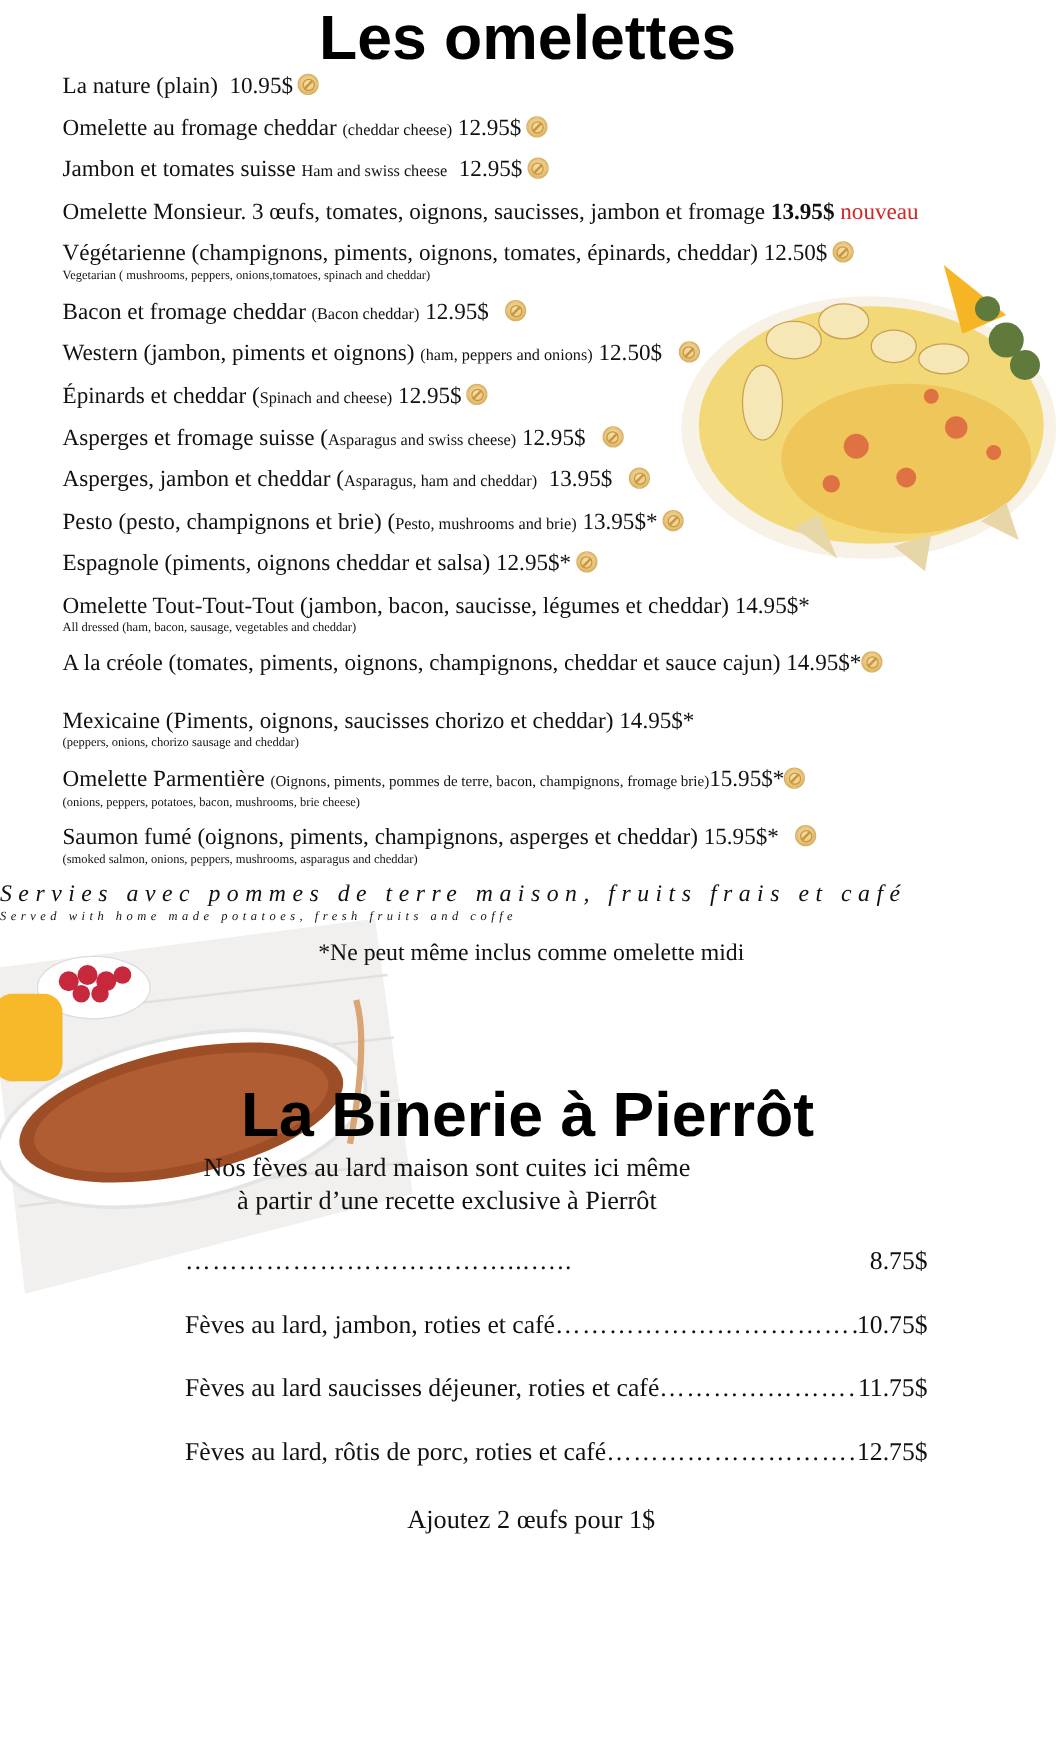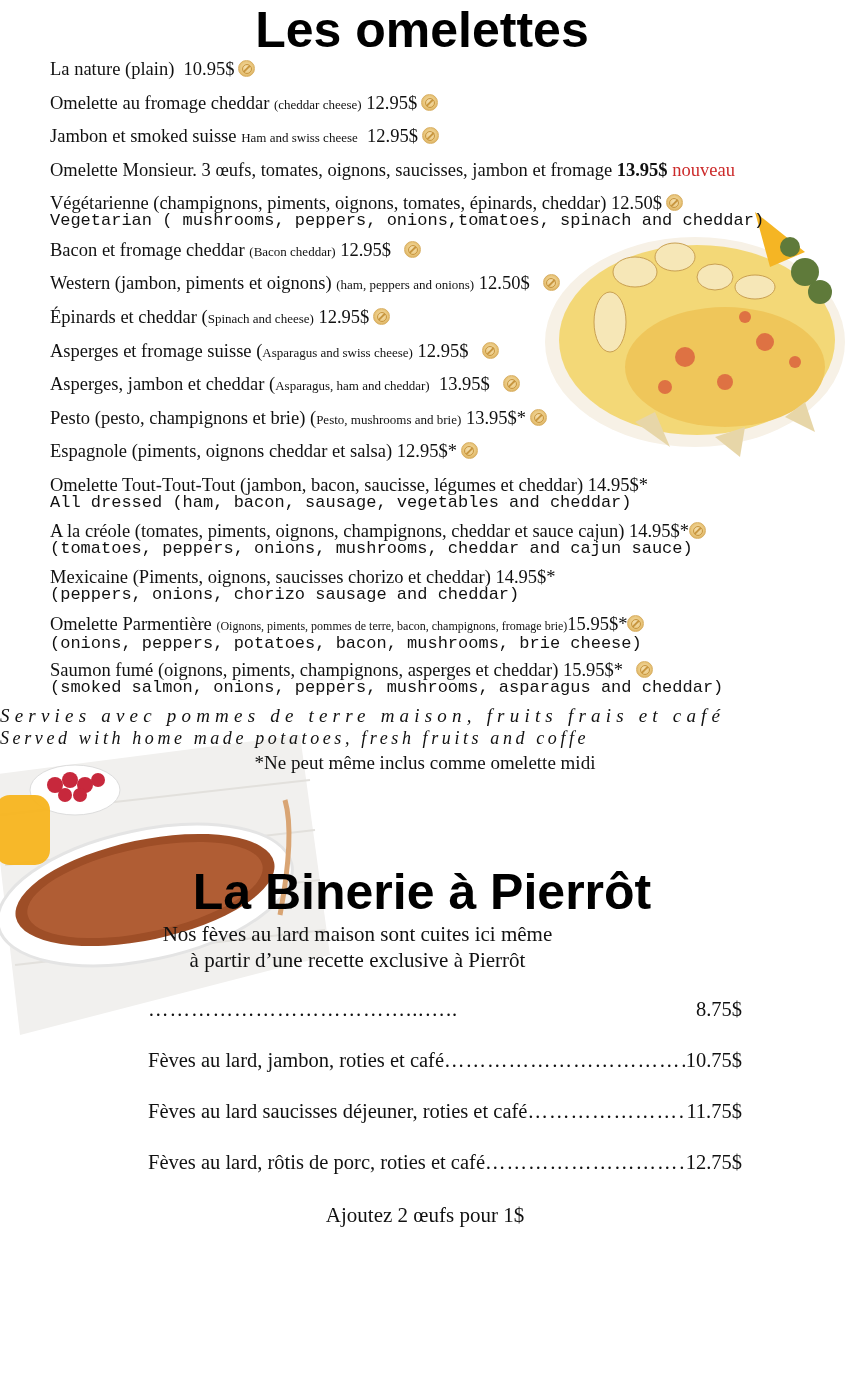--- a/index.html
+++ b/index.html
@@ -3,30 +3,30 @@
 <meta charset="utf-8">
 <style>
   html, body { margin:0; padding:0; background:#ffffff; }
   body { width:850px; height:1400px; position:relative; overflow:hidden; font-family:"Liberation Serif", serif; color:#111; }
   .title { position:absolute; left:0; width:844px; text-align:center; font-family:"Liberation Sans", sans-serif; font-weight:bold; color:#000; }
   #t1 { top:2px; font-size:50px; line-height:56px; }
   #t2 { top:864px; font-size:50px; line-height:56px; z-index:3; }
   .item { position:absolute; left:50px; white-space:nowrap; z-index:3; }
   .main { font-size:18.5px; line-height:21px; }
   .sm { font-size:13px; }
-  .sub { font-size:17px; line-height:14px; display:block;font-family:Liberation Mono, monospace; }
+  .sub { font-size:10px; line-height:14px; display:block; }
   .bold { font-weight:bold; }
   .red { color:#cc2a2a; }
   .coin { display:inline-block; width:17px; height:17px; border-radius:50%; vertical-align:-2px; margin-left:4px;
           background:radial-gradient(circle at 50% 45%, #f6e2b4 0%, #e9c67c 55%, #cf9d45 100%); border:1px solid #d9b064; box-sizing:border-box; position:relative; }
   .coin::after { content:""; position:absolute; left:3px; top:7px; width:9px; height:1.5px; background:#c8963f; transform:rotate(-45deg); }
   .coin::before { content:""; position:absolute; left:2.5px; top:2.5px; width:10px; height:10px; border-radius:50%; border:1px solid #c8963f; box-sizing:border-box; }
   .served { position:absolute; left:0; width:756px; font-style:italic; z-index:3; }
   #s1 { top:705px; font-size:19px; letter-spacing:5.2px; }
-  #s2 { top:728px; font-size:18px; letter-spacing:3.6px; }
+  #s2 { top:728px; font-size:10px; letter-spacing:3.6px; }
   #note1 { position:absolute; top:752px; left:0; width:850px; text-align:center; font-size:19px; z-index:3; }
   .intro { position:absolute; left:0; width:715px; text-align:center; font-size:21px; line-height:26px; z-index:3; }
   .bean { position:absolute; left:148px; width:594px; font-size:20.5px; display:flex; z-index:3; white-space:nowrap; }
   .bean .lbl { flex:0 0 auto; }
   .bean .dots { flex:1 1 auto; overflow:hidden; letter-spacing:1px; }
   .bean .price { flex:0 0 auto; }
   #addeggs { position:absolute; top:1203px; left:0; width:850px; text-align:center; font-size:21px; z-index:3; }
   
   #omelet-photo { position:absolute; left:515px; top:192px; width:335px; height:275px; z-index:1; }
   
@@ -94,21 +94,21 @@
 </svg>
 
 <div>
   <div class="item main" style="top:59px">
     <span>La nature (plain)</span>&nbsp; <span>10.95$</span><span class="coin"></span>
   </div>
   <div class="item main" style="top:93px">
     <span>Omelette au fromage cheddar</span> <span class="sm">(cheddar cheese)</span> <span>12.95$</span><span class="coin"></span>
   </div>
   <div class="item main" style="top:126px">
-    <span>Jambon et smoked suisse</span> <span class="sm">Ham and swiss cheese</span>&nbsp; <span>12.95$</span><span class="coin"></span>
+    <span>Jambon et tomates suisse</span> <span class="sm">Ham and swiss cheese</span>&nbsp; <span>12.95$</span><span class="coin"></span>
   </div>
   <div class="item main" style="top:160px">
     <span>Omelette Monsieur. 3 œufs, tomates, oignons, saucisses, jambon et fromage</span> <span class="bold">13.95$</span> <span class="red">nouveau</span>
   </div>
   <div class="item main" style="top:193px">
     <span>Végétarienne (champignons, piments, oignons, tomates, épinards, cheddar)</span> <span>12.50$</span><span class="coin"></span>
     <span class="sub">Vegetarian ( mushrooms, peppers, onions,tomatoes, spinach and cheddar)</span>
   </div>
   <div class="item main" style="top:240px">
     <span>Bacon et fromage cheddar</span> <span class="sm">(Bacon cheddar)</span> <span>12.95$</span> &nbsp;<span class="coin"></span>
@@ -130,21 +130,20 @@
   </div>
   <div class="item main" style="top:441px">
     <span>Espagnole (piments, oignons cheddar et salsa)</span> <span>12.95$*</span><span class="coin"></span>
   </div>
   <div class="item main" style="top:475px">
     <span>Omelette Tout-Tout-Tout (jambon, bacon, saucisse, légumes et cheddar)</span> <span>14.95$*</span>
     <span class="sub">All dressed (ham, bacon, sausage, vegetables and cheddar)</span>
   </div>
   <div class="item main" style="top:521px">
     <span>A la créole (tomates, piments, oignons, champignons, cheddar et sauce cajun)</span> <span>14.95$*</span><span class="coin" style="margin-left:0"></span>
-    <span class="sub">(tomatoes, peppers, onions, mushrooms, cheddar and cajun sauce)</span>
   </div>
   <div class="item main" style="top:567px">
     <span>Mexicaine (Piments, oignons, saucisses chorizo et cheddar)</span> <span>14.95$*</span>
     <span class="sub">(peppers, onions, chorizo sausage and cheddar)</span>
   </div>
   <div class="item main" style="top:614px">
     <span>Omelette Parmentière</span> <span style="font-size:12px">(Oignons, piments, pommes de terre, bacon, champignons, fromage brie)</span><span>15.95$*</span><span class="coin" style="margin-left:0"></span>
     <span class="sub">(onions, peppers, potatoes, bacon, mushrooms, brie cheese)</span>
   </div>
   <div class="item main" style="top:660px">

